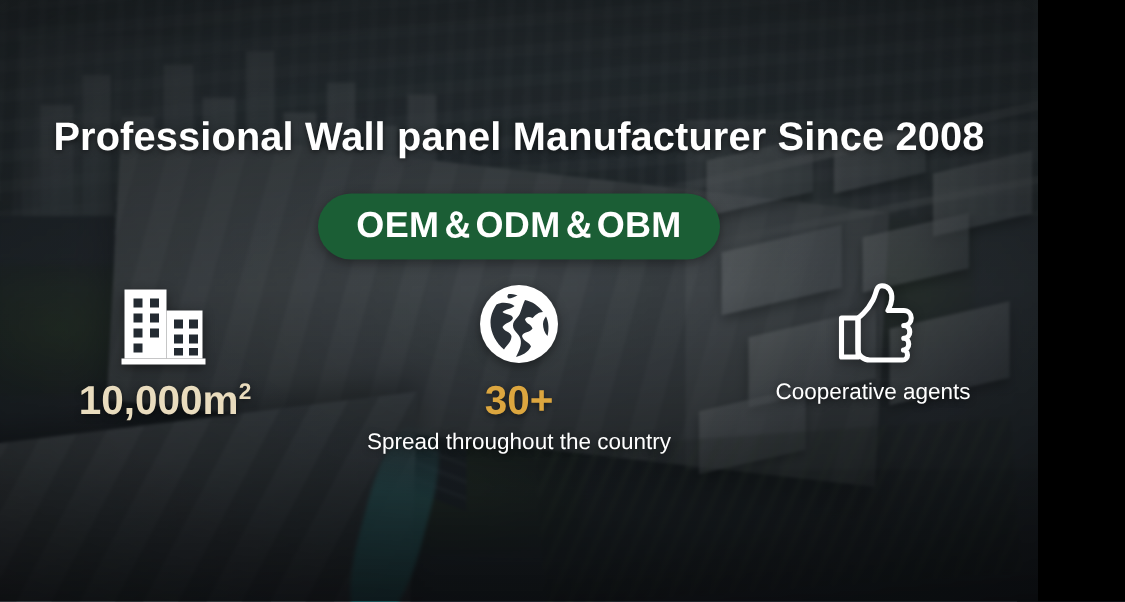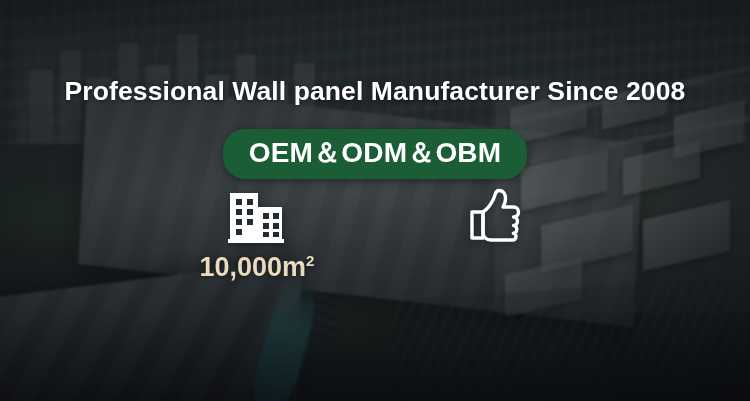--- a/index.html
+++ b/index.html
@@ -3,21 +3,21 @@
 <meta charset="utf-8">
 <title>Company Banner</title>
 <style>
   html, body {
     margin: 0;
     padding: 0;
     background: #000;
   }
   #banner {
     position: relative;
-    width: 750px;
+    width: 692px;
     height: 401px;
     overflow: hidden;
     font-family: "Liberation Sans", sans-serif;
     -webkit-font-smoothing: antialiased;
   }
 
   
   .bg-photo {
     position: absolute;
     inset: 0;
@@ -218,21 +218,21 @@
 
   .badge-wrap {
     position: absolute;
     left: 0; right: 0; top: 129px;
     text-align: center;
   }
   .badge {
     display: inline-block;
     background: #1b5e35;
     color: #ffffff;
-    font-size: 28px;
+    font-size: 24px;
     font-weight: 700;
     letter-spacing: .2px;
     padding: 5px 26px 7px;
     border-radius: 22px;
     box-shadow: 0 2px 8px rgba(0,0,0,.40);
     white-space: nowrap;
   }
 
   .stats {
     position: absolute;
@@ -367,25 +367,41 @@
               <rect x="37" y="36" width="6" height="6"></rect>
               <rect x="47" y="36" width="6" height="6"></rect>
               <rect x="37" y="45" width="6" height="5"></rect>
               <rect x="47" y="45" width="6" height="5"></rect>
             </g>
           </svg>
         </div>
         <div class="stat-value"><span>10,000m</span><sup>2</sup></div>
       </div>
 
+      <div class="stat stat--2">
+        <div class="stat-icon">
+          <svg width="58" height="58" viewBox="0 0 58 58" aria-hidden="true">
+            <circle cx="29" cy="29" r="26" fill="#ffffff"></circle>
+            <g fill="#2a3138">
+              <path d="M14 16 c4-2 9-1 12 1 c-2 2-6 2-8 4 c2 2 6 1 7 4 c-1 3-5 3-7 6 c1 3 5 3 6 6 c0 4-3 6-5 9 c-5-4-9-11-9-18 c0-5 2-9 4-12Z"></path>
+              <path d="M33 13 c5 1 9 4 12 8 c-3 0-5 2-7 4 c-2-1-4-1-5 1 c1 3 4 3 5 6 c-2 3-6 2-7 5 c1 4 5 4 6 7 c-2 4-6 6-10 7 c2-4 4-8 3-12 c-1-4-5-5-5-9 c0-4 4-5 5-9 c1-3 2-6 3-8Z"></path>
+              <path d="M47 24 c2 4 2 9 1 13 c-2-2-3-5-3-8 c0-2 1-4 2-5Z"></path>
+              <path d="M22 9 c2 0 4 0 6 1 c-2 1-4 2-6 2 c-1-1-1-2 0-3Z"></path>
+            </g>
+          </svg>
+        </div>
+        <div class="stat-value">30+</div>
+        <div class="stat-label">Spread throughout the country</div>
+      </div>
 
       <div class="stat stat--3">
         <div class="stat-icon">
           <svg width="60" height="60" viewBox="0 0 60 60" fill="none" aria-hidden="true">
             <path d="M20 26 L20 52 L9 52 L9 26 Z" stroke="#ffffff" stroke-width="3.4" stroke-linejoin="round"></path>
             <path d="M20 26 C20 26 26 22 30 14 C32.5 9 32 4.5 36 4.5 C40.5 4.5 43 8.5 42.5 13.5 C42.2 17 40 21 40 21 L50.5 21 C53.5 21 55.5 23.3 55.5 26 C55.5 28.7 53.5 31 50.5 31 L50.5 31 C53 31 54.5 33 54.5 35.3 C54.5 37.6 53 39.5 50.5 39.5 C52.5 39.5 53.8 41.3 53.8 43.4 C53.8 45.5 52.4 47.3 50.3 47.3 C51.9 47.3 53 48.9 53 50.6 C53 52.4 51.7 54 49.6 54 L28 54 C23.5 54 20 51 20 47 Z" stroke="#ffffff" stroke-width="3.4" stroke-linejoin="round" stroke-linecap="round"></path>
           </svg>
         </div>
+        <div class="stat-label">Cooperative agents</div>
       </div>
 
     </div>
   </div>
 </div>
 
 </body></html>

